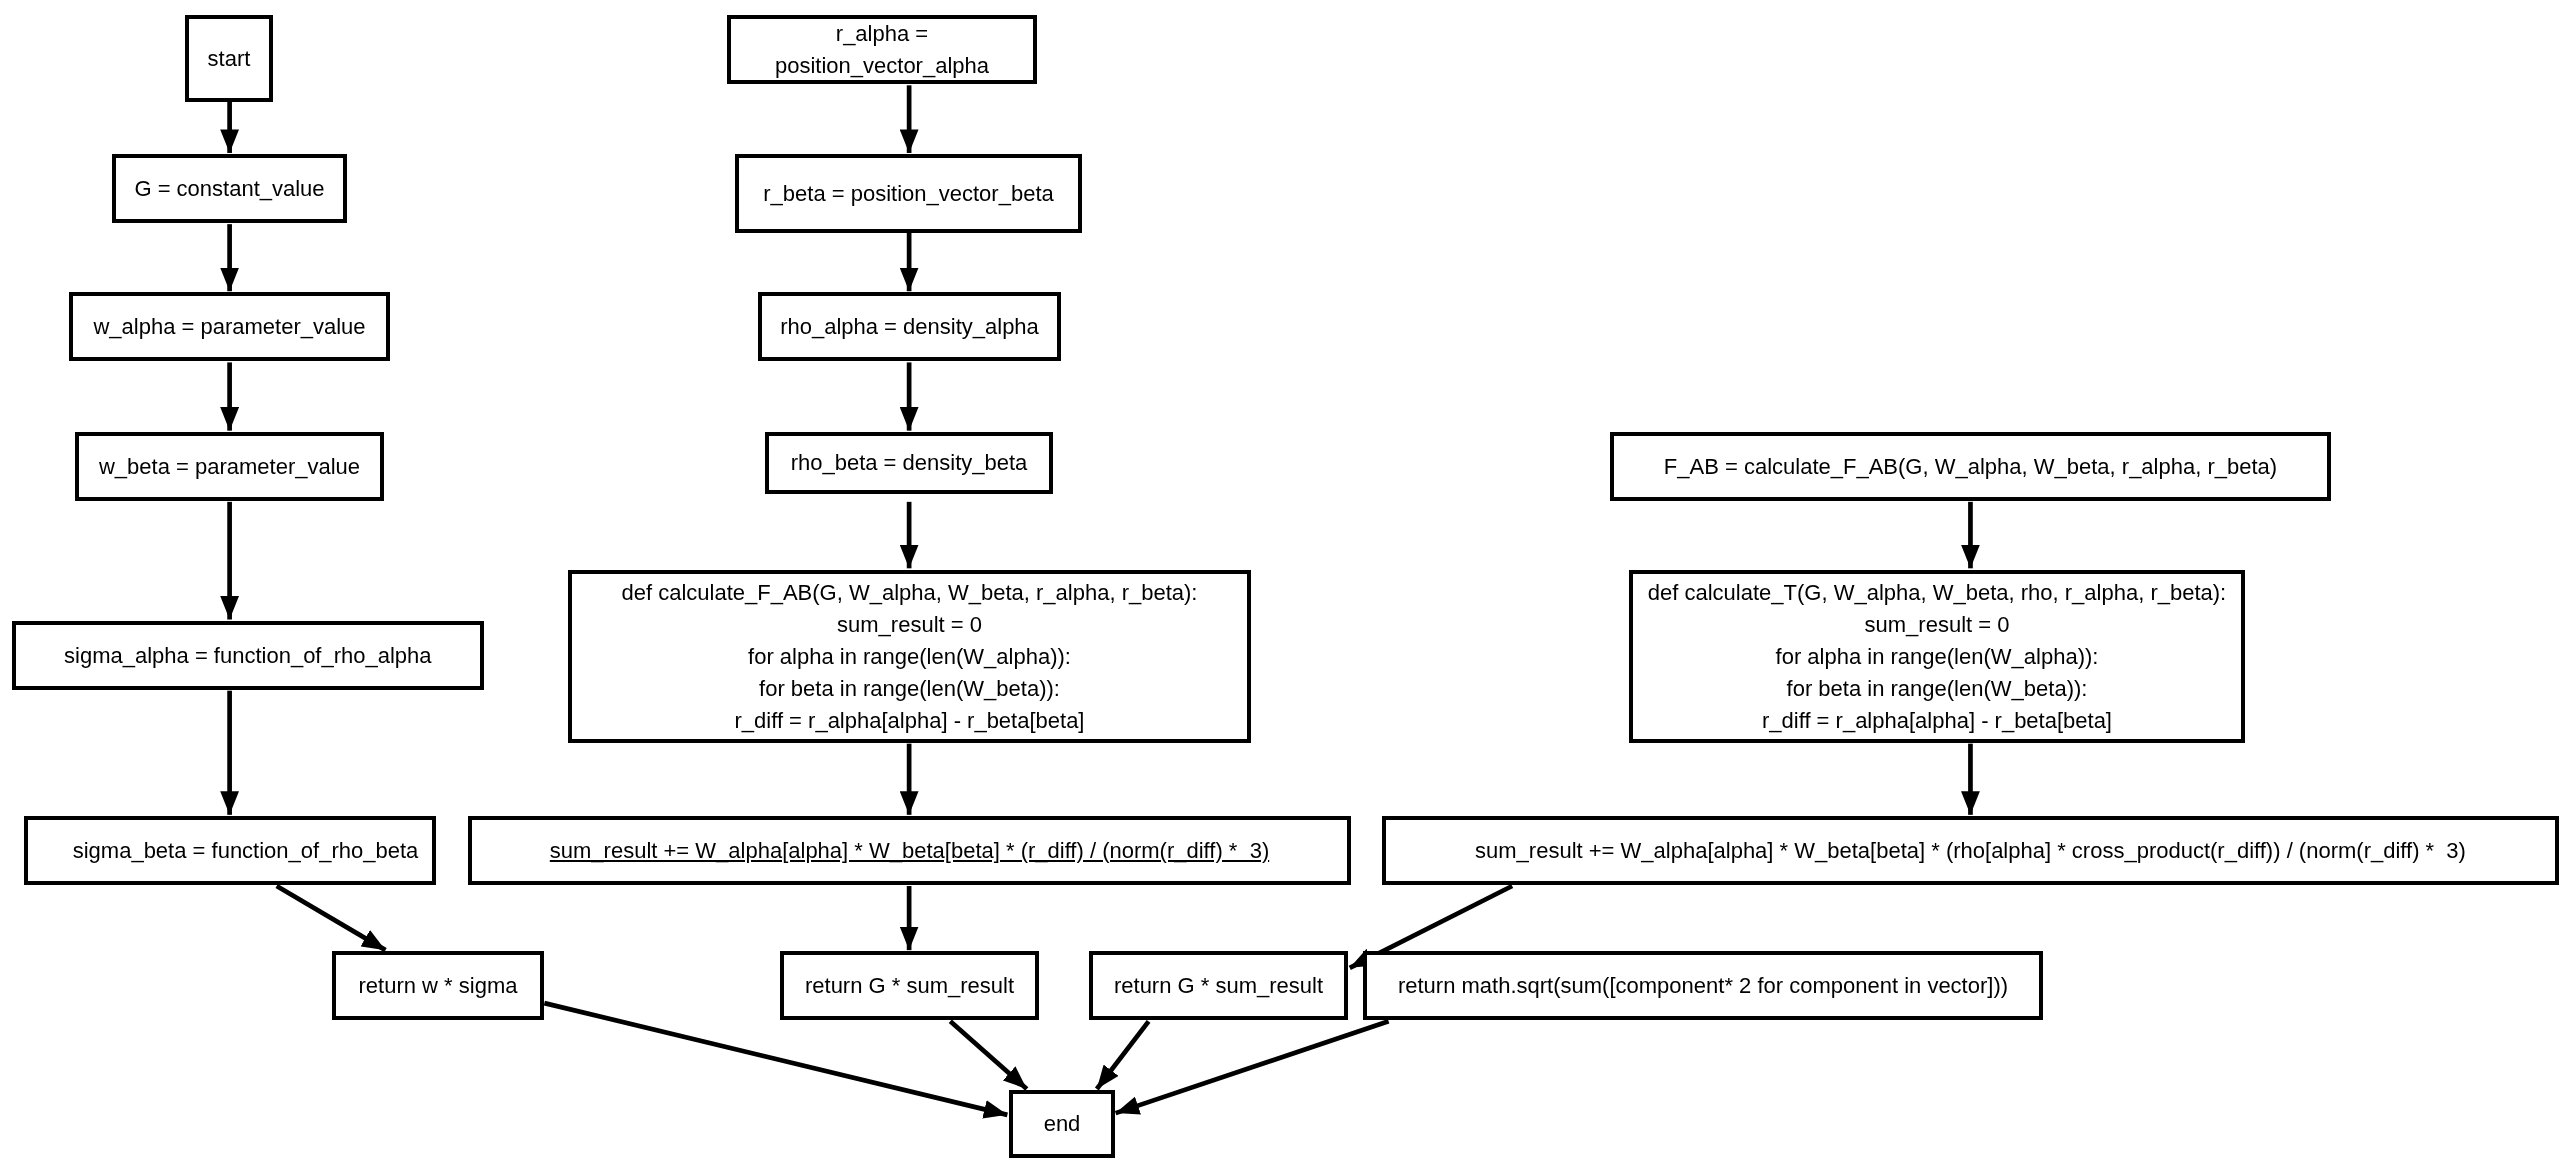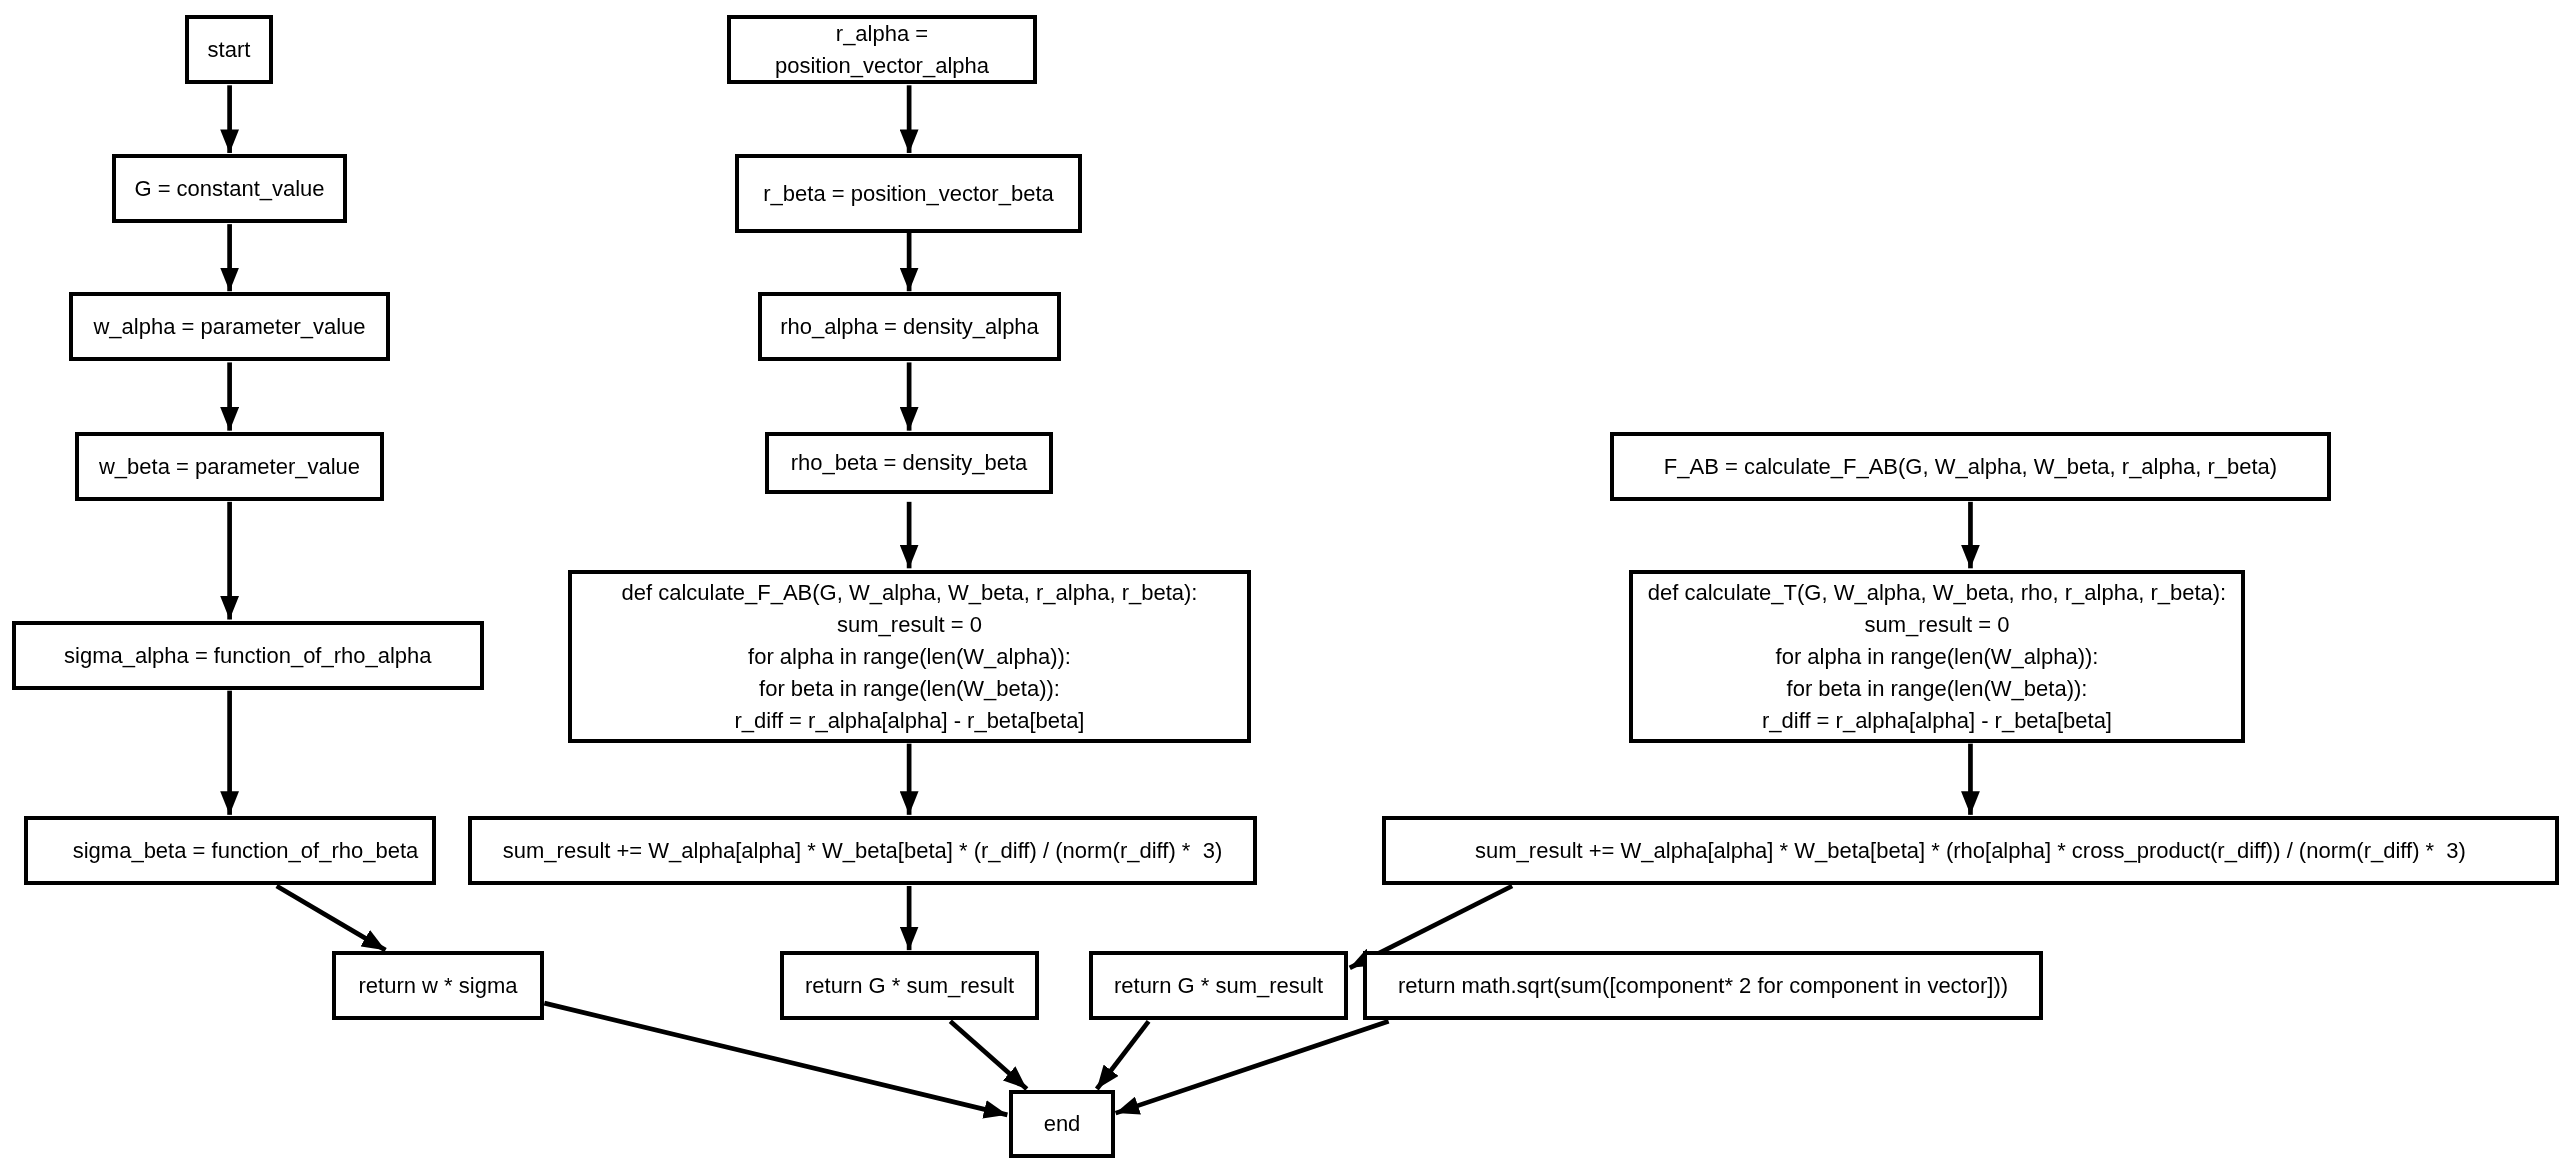--- a/index.html
+++ b/index.html
@@ -69,21 +69,21 @@
     <line class="edge" x1="1545" y1="1264" x2="1545" y2="1385" marker-end="url(#arrow)"></line>
     <line class="edge" x1="1545" y1="1506" x2="1545" y2="1615" marker-end="url(#arrow)"></line>
     <line class="edge" x1="1615" y1="1736" x2="1745" y2="1851" marker-end="url(#arrow)"></line>
     <line class="edge" x1="3349" y1="853" x2="3349" y2="966" marker-end="url(#arrow)"></line>
     <line class="edge" x1="3349" y1="1264" x2="3349" y2="1385" marker-end="url(#arrow)"></line>
     <line class="edge" x1="2570" y1="1506" x2="2294" y2="1645" marker-end="url(#arrow)"></line>
     <line class="edge" x1="1952" y1="1736" x2="1864" y2="1851" marker-end="url(#arrow)"></line>
     <line class="edge" x1="2360" y1="1736" x2="1896" y2="1892" marker-end="url(#arrow)"></line>
   </svg>
 
-  <div class="node" style="left:185px; top:15.3px; width:88px; height:69px;">start</div>
+  <div class="node" style="left:185px; top:15.3px; width:88px; height:87px;">start</div>
 
   <div class="node" style="left:112px; top:154px; width:235px; height:69px;">G = constant_value</div>
 
   <div class="node" style="left:69px; top:292px; width:321px; height:69px;">w_alpha = parameter_value</div>
 
   <div class="node" style="left:75px; top:432px; width:309px; height:69px;">w_beta = parameter_value</div>
 
   <div class="node" style="left:11.8px; top:621px; width:472px; height:69px;">sigma_alpha = function_of_rho_alpha</div>
 
   <div class="node" style="left:23.5px; top:816px; width:412px; height:69px;padding-left:32px;">sigma_beta = function_of_rho_beta</div>
@@ -97,21 +97,21 @@
   <div class="node" style="left:758px; top:292px; width:303px; height:69px;">rho_alpha = density_alpha</div>
 
   <div class="node" style="left:765px; top:432px; width:288px; height:62px;">rho_beta = density_beta</div>
 
   <div class="node" style="left:568px; top:570px; width:683px; height:173px;">def calculate_F_AB(G, W_alpha, W_beta, r_alpha, r_beta):
 sum_result = 0
 for alpha in range(len(W_alpha)):
 for beta in range(len(W_beta)):
 r_diff = r_alpha[alpha] - r_beta[beta]</div>
 
-  <div class="node" style="left:468px; top:816px; width:789px; height:69px;">sum_result += W_alpha[alpha] * W_beta[beta] * (r_diff) / (norm(r_diff) *  3)</div>
+  <div class="node" style="left:468px; top:816px; width:883px; height:69px;text-decoration:underline;">sum_result += W_alpha[alpha] * W_beta[beta] * (r_diff) / (norm(r_diff) *  3)</div>
 
   <div class="node" style="left:780px; top:951px; width:259px; height:69px;">return G * sum_result</div>
 
   <div class="node" style="left:1610px; top:432px; width:721px; height:69px;">F_AB = calculate_F_AB(G, W_alpha, W_beta, r_alpha, r_beta)</div>
 
   <div class="node" style="left:1629px; top:570px; width:616px; height:173px;">def calculate_T(G, W_alpha, W_beta, rho, r_alpha, r_beta):
 sum_result = 0
 for alpha in range(len(W_alpha)):
 for beta in range(len(W_beta)):
 r_diff = r_alpha[alpha] - r_beta[beta]</div>

